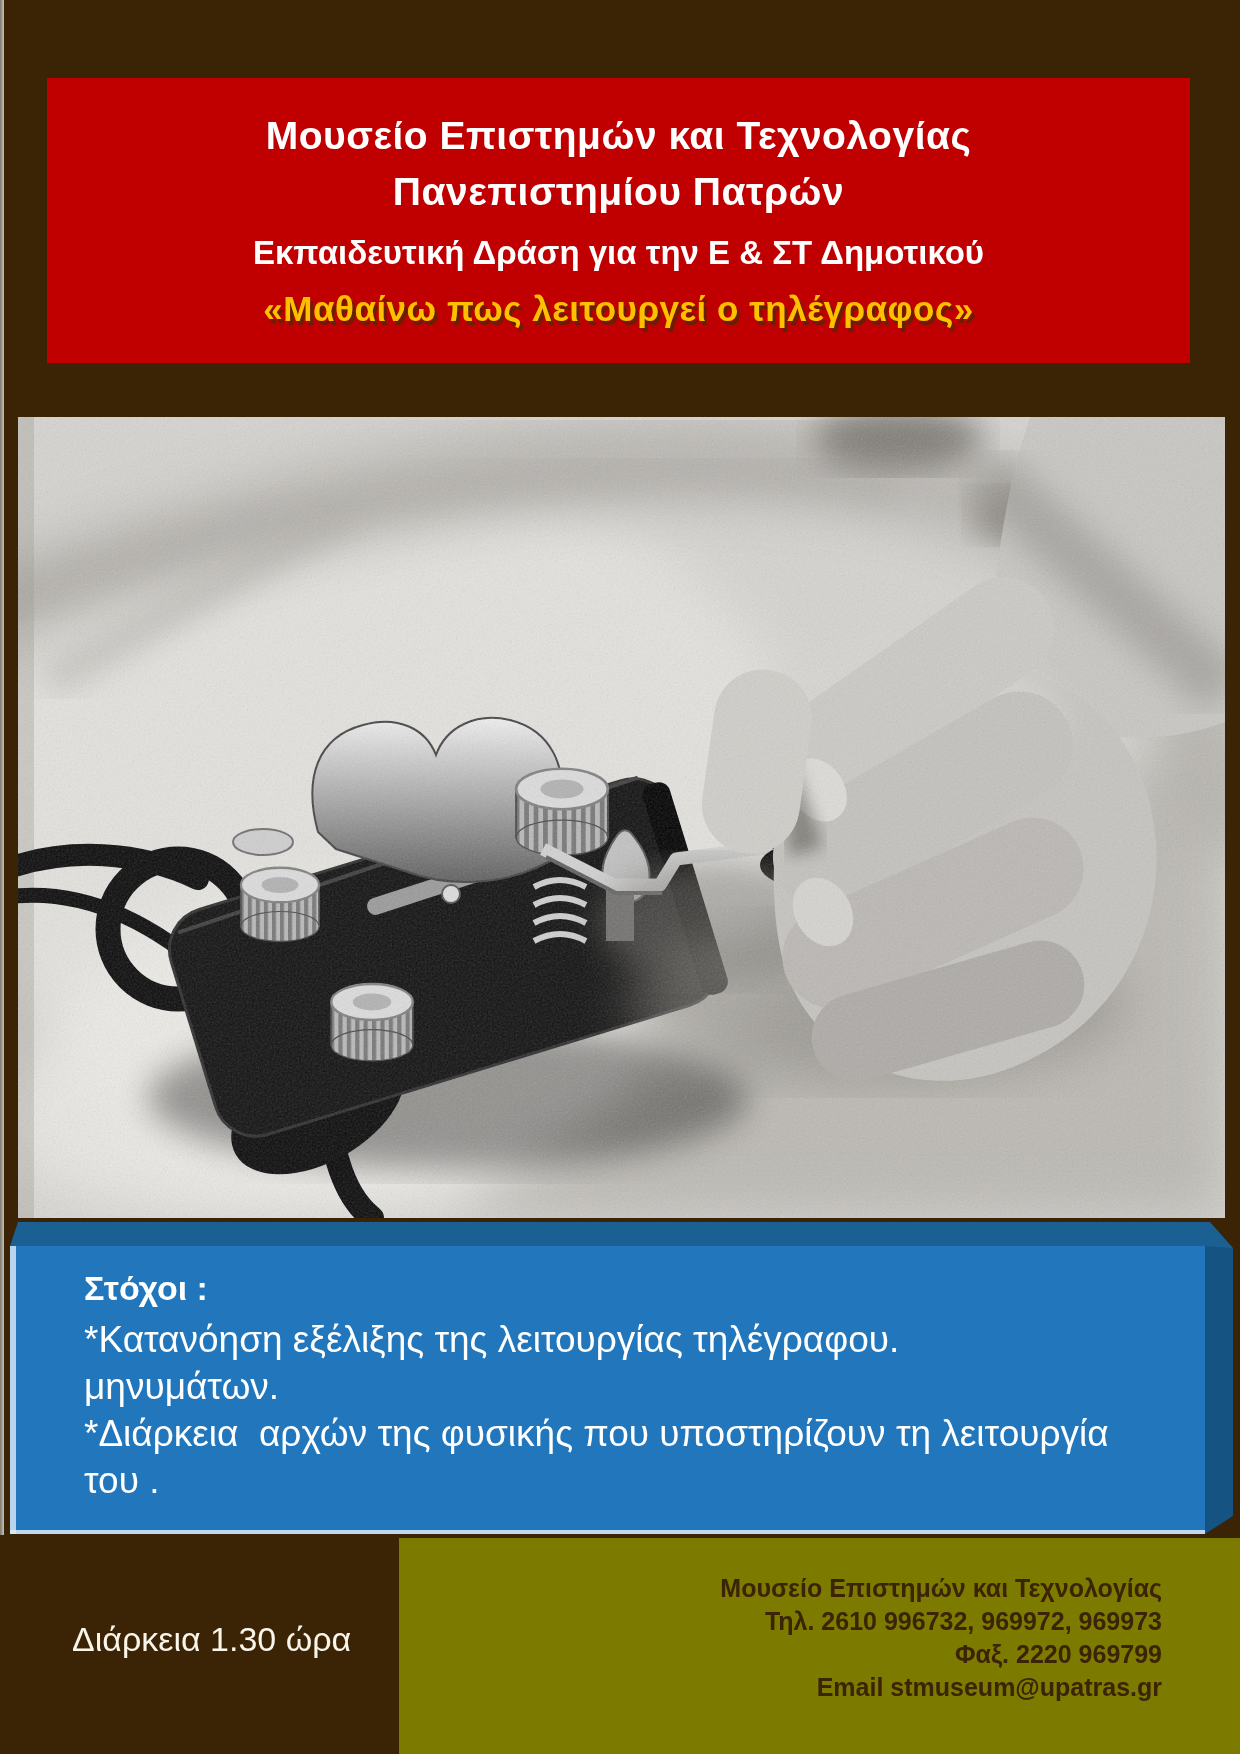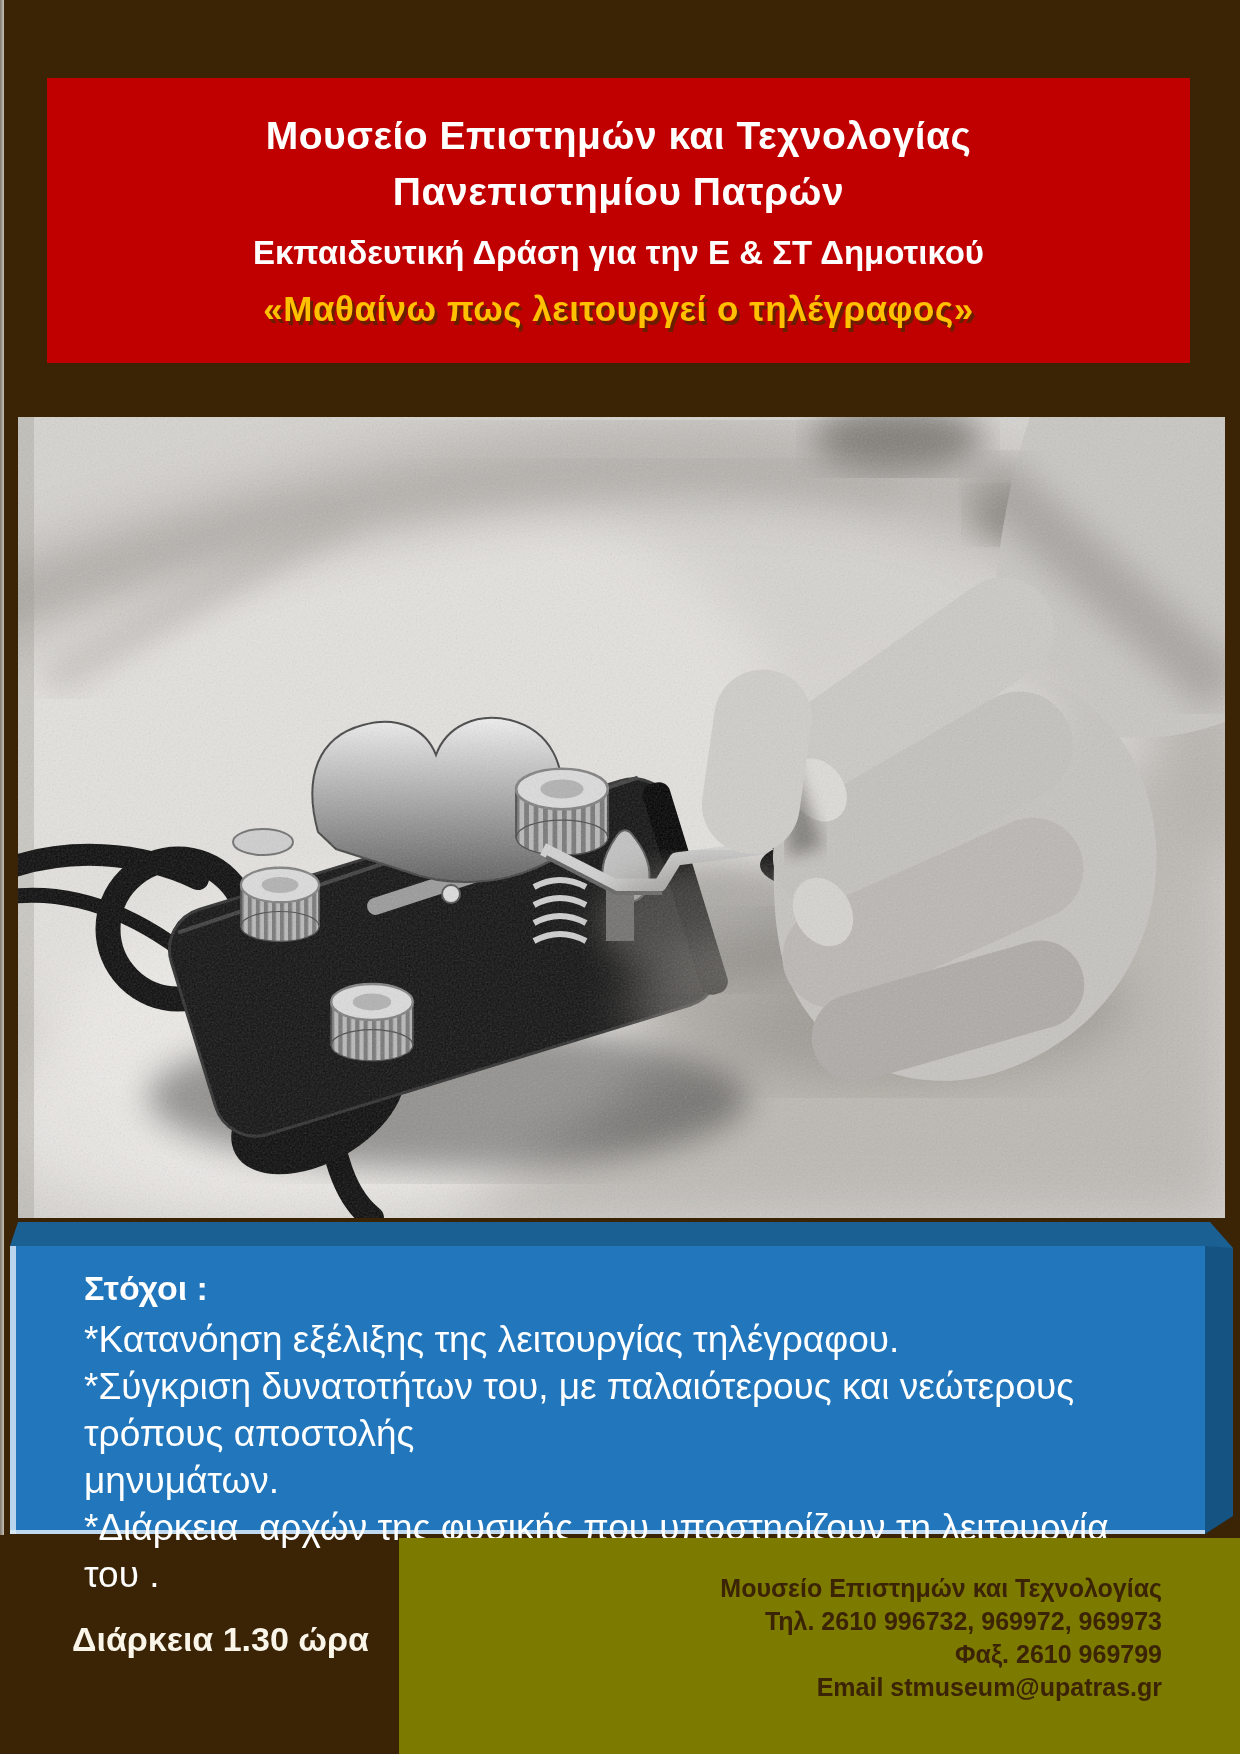--- a/index.html
+++ b/index.html
@@ -41,21 +41,21 @@
   }
   .goals .head{font-size:34px;font-weight:bold;line-height:44px;margin-bottom:6px;}
   .goals .gline{font-size:37px;line-height:47px;white-space:pre-wrap;}
   
   .olive{
     position:absolute;left:399px;top:1538px;width:841px;height:216px;
     background:#7D7A00;
   }
   .duration{
     position:absolute;left:72px;top:1620px;color:#faf5e9;
-    font-size:34px;font-weight:bold;text-align:right;
+    font-size:34px;font-weight:normal;text-align:right;
   }
   .contact{
     position:absolute;right:78px;top:1572px;text-align:right;
     color:#3B2306;font-size:25px;font-weight:bold;line-height:33px;
   }
 </style>
 </head>
 <body>
 
 <div class="edge-strip"></div>
@@ -196,25 +196,24 @@
   <polygon points="12,2 1204,2 1227,28 4,26" fill="#1B6093"></polygon>
   <polygon points="1199,26 1227,28 1227,296 1199,314" fill="#155482"></polygon>
   <rect x="4" y="26" width="1195" height="288" fill="#2176BC"></rect>
   <rect x="4" y="26" width="6" height="288" fill="#c9e0f2" opacity=".9"></rect>
   <rect x="4" y="310" width="1195" height="4" fill="#dcebf7" opacity=".85"></rect>
 </svg>
 
 <div class="goals">
   <div class="head">Στόχοι :</div>
   <div class="gline">*Κατανόηση εξέλιξης της λειτουργίας τηλέγραφου.</div>
-  <div class="gline">*Σύγκριση δυνατοτήτων του, με παλαιότερους και νεώτερους τρόπους αποστολής</div>
   <div class="gline">μηνυμάτων.</div>
   <div class="gline">*Διάρκεια  αρχών της φυσικής που υποστηρίζουν τη λειτουργία του .</div>
 </div>
 
 <div class="olive"></div>
 <div class="duration">Διάρκεια 1.30 ώρα</div>
 <div class="contact">
   <div>Μουσείο Επιστημών και Τεχνολογίας</div>
   <div>Τηλ. 2610 996732, 969972, 969973</div>
-  <div>Φαξ. 2610 969799</div>
+  <div>Φαξ. 2220 969799</div>
   <div>Email stmuseum@upatras.gr</div>
 </div>
 
 </body></html>

